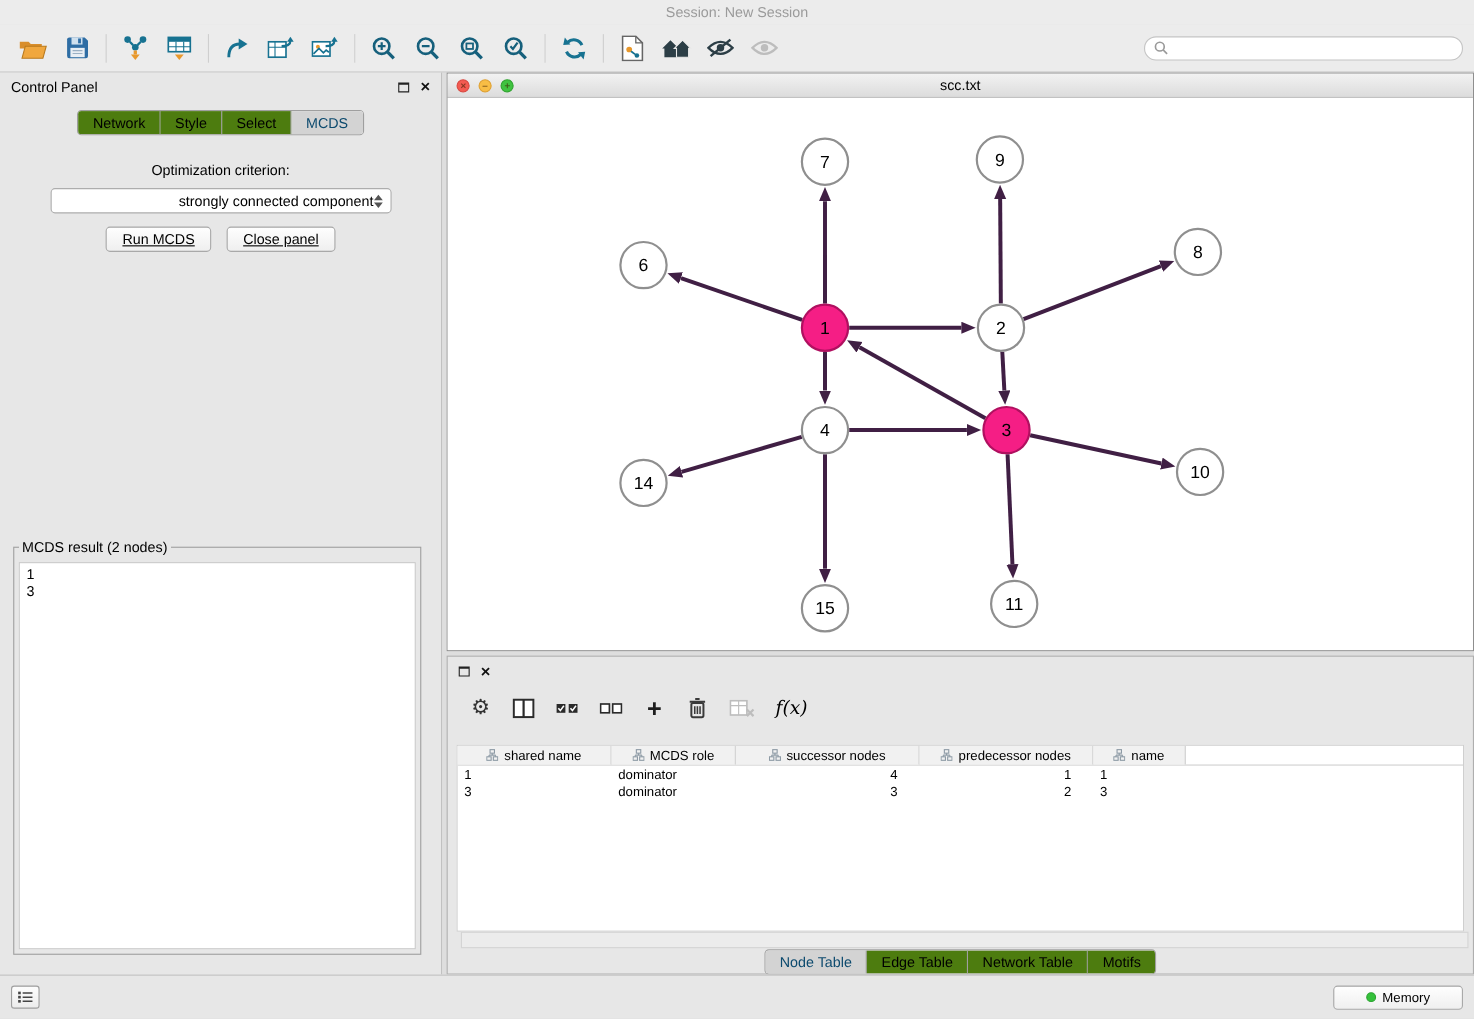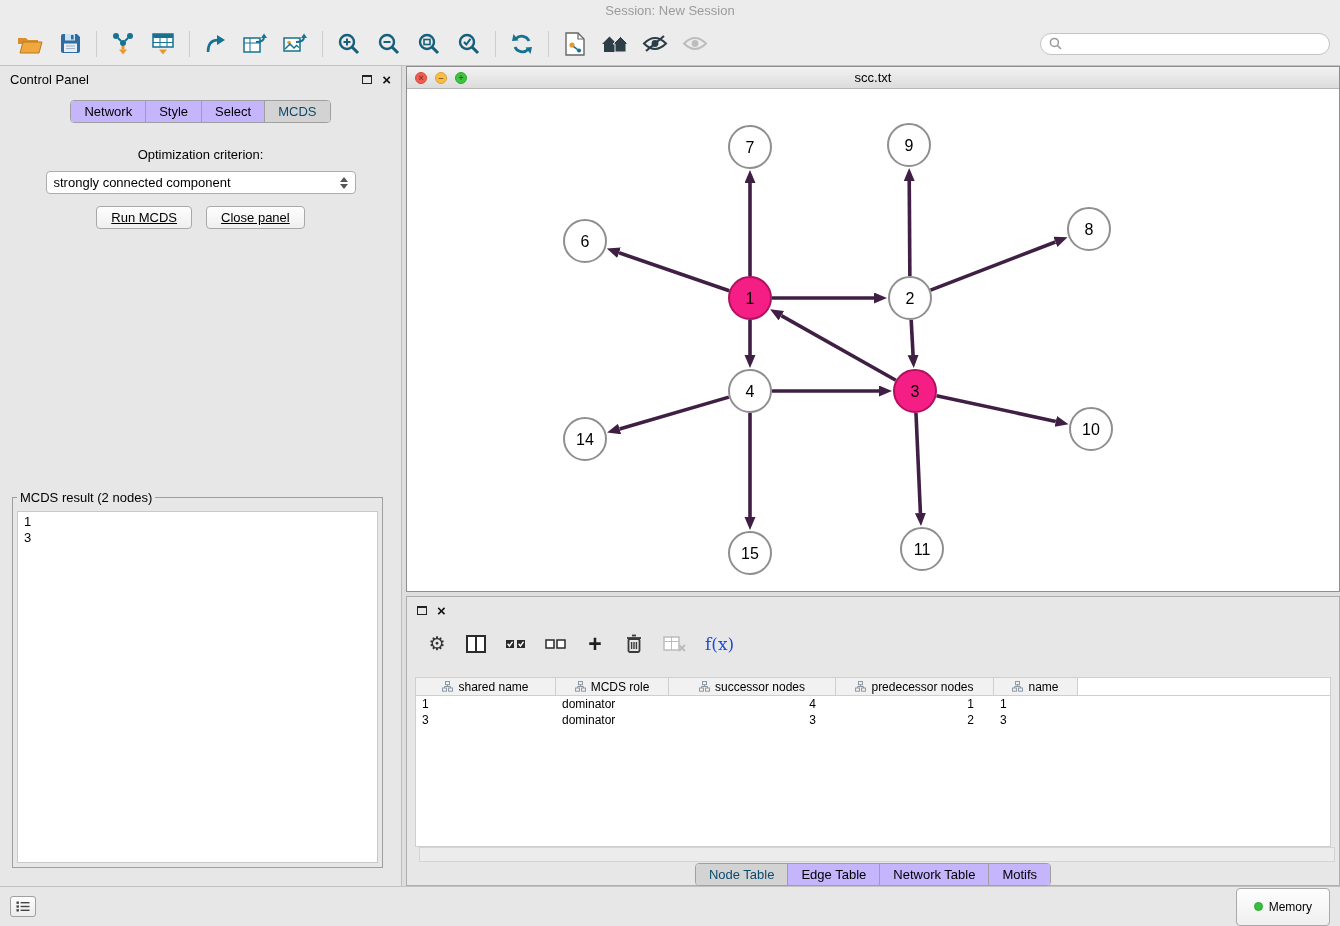--- a/index.html
+++ b/index.html
@@ -16,27 +16,27 @@
   .search{margin-left:auto;width:290px;height:22px;background:#fff;border:1px solid #c4c4c4;border-radius:12px;display:flex;align-items:center;padding:0 8px;gap:5px;}
   .search input{border:none;outline:none;flex:1;font-size:12px;background:transparent;font-family:inherit;}
 
   
   .control-panel{position:absolute;left:0;top:66px;width:402px;height:820px;background:#e7e7e7;border-right:1px solid #bdbdbd;}
   .panel-header{height:26px;display:flex;align-items:center;padding:0 10px;gap:10px;}
   .panel-header .ph-title{flex:1;font-size:13px;}
   .float-ic{width:10px;height:9px;border:1px solid #222;border-top-width:2px;display:inline-block;}
   .close-x{font-size:15px;font-weight:bold;line-height:1;color:#111;}
   .tabs{display:inline-flex;border:1px solid #9f9f9f;border-radius:4px;overflow:hidden;background:#fff;}
-  .tab{padding:3px 13px;font-size:13px;border-right:1px solid #9f9f9f;background:#c4b5fd;color:#000;}
+  .tab{padding:3px 13px;font-size:13px;border-right:1px solid #9f9f9f;background:#4d7c0f;color:#000;}
   .tab:last-child{border-right:0;}
   .tab.active{background:#d3d3d3;color:#0c4a6e;}
   .cp-tabs-wrap{text-align:center;margin-top:8px;}
   .opt-label{text-align:center;margin-top:24px;font-size:13px;}
   .combo{margin:9px auto 0;width:310px;height:23px;background:#fff;border:1px solid #adadad;border-radius:4px;display:flex;align-items:center;padding:0 7px;font-size:13px;}
-  .combo .val{flex:1;}
+  .combo .val{flex:1;text-align:right;}
   .combo-arrows{display:flex;flex-direction:column;gap:2px;}
   .combo-arrows i{width:0;height:0;border-left:4px solid transparent;border-right:4px solid transparent;display:block;}
   .combo-arrows .up{border-bottom:5px solid #555;}
   .combo-arrows .dn{border-top:5px solid #555;}
   .btn-row{display:flex;justify-content:center;gap:14px;margin-top:12px;}
   .btn{font-family:inherit;font-size:13px;padding:3px 14px;background:linear-gradient(#fefefe,#efefef);border:1px solid #a9a9a9;border-radius:4px;text-decoration:underline;}
   .result-box{position:absolute;left:12px;top:424px;width:371px;height:378px;border:1px solid #9f9f9f;}
   .result-box legend{font-size:13px;padding:0 3px;margin-left:4px;}
   .result-inner{position:absolute;left:4px;right:4px;top:6px;bottom:4px;background:#fff;border:1px solid #c9c9c9;padding:2px 6px;font-size:13px;line-height:16px;overflow:auto;}
 
@@ -54,35 +54,35 @@
   .tl.grn{background:#40c340;border:1px solid #2fa42f;}
   .canvas{position:absolute;left:0;top:22px;right:0;bottom:0;overflow:hidden;background:#fff;}
   svg text{font-family:"Liberation Sans",sans-serif;}
 
   
   .table-panel{position:absolute;left:406px;top:596px;width:934px;height:290px;background:#e7e7e7;border:1px solid #aeaeae;}
   .tp-toolbar{display:flex;align-items:center;height:38px;padding-left:20px;gap:19px;margin-top:2px;}
   .tp-ic{display:flex;align-items:center;justify-content:center;min-width:20px;}
   .gear{font-size:19px;color:#333;line-height:20px;}
   .plus{font-size:23px;font-weight:bold;color:#1e1e1e;line-height:20px;}
-  .fx{font-family:"DejaVu Serif",serif;color:#1d4ed8;font-size:17px;}
+  .fx{font-family:"DejaVu Serif",serif;font-style:italic;color:#000000;font-size:17px;}
   .dtable{position:absolute;left:8px;top:80px;width:916px;height:170px;background:#fff;border:1px solid #cfcfcf;overflow:hidden;}
   .thead{display:flex;height:18px;background:#fff;border-bottom:1px solid #cfcfcf;}
   .th{display:flex;align-items:center;justify-content:center;gap:5px;font-size:12px;border-right:1px solid #cfcfcf;background:#f1f1f1;}
   .trow{display:flex;height:16px;}
   .td{font-size:12px;line-height:16px;padding:0 6px;white-space:nowrap;overflow:hidden;}
   .c0{width:140px;} .c1{width:113px;} .c2{width:167px;} .c3{width:158px;} .c4{width:84px;}
   .a-right{text-align:right;padding-right:20px;}
   .hscroll{position:absolute;left:12px;top:250px;width:916px;height:15px;background:#ececec;border:1px solid #d4d4d4;}
   .table-tabs-wrap{position:absolute;left:0;right:0;top:266px;text-align:center;}
 
   
   .statusbar{position:absolute;left:0;top:886px;width:1340px;height:40px;background:#e7e7e7;border-top:1px solid #c2c2c2;display:flex;align-items:center;padding:0 10px;}
   .list-btn{width:26px;height:21px;border:1px solid #9f9f9f;border-radius:3px;background:linear-gradient(#fdfdfd,#ececec);display:flex;align-items:center;justify-content:center;}
-  .memory-btn{margin-left:auto;height:38px;border:1px solid #a9a9a9;border-radius:4px;background:linear-gradient(#fefefe,#efefef);display:flex;align-items:center;gap:6px;padding:0 17px;font-size:12px;}
+  .memory-btn{margin-left:auto;height:22px;border:1px solid #a9a9a9;border-radius:4px;background:linear-gradient(#fefefe,#efefef);display:flex;align-items:center;gap:6px;padding:0 29px;font-size:12px;}
   .mem-dot{width:9px;height:9px;border-radius:50%;background:#35c13b;border:1px solid #2aa330;}
 </style>
 </head>
 <body>
 
 <div class="titlebar">
   <span>Session: New Session</span>
 </div>
 
 <div class="toolbar">

